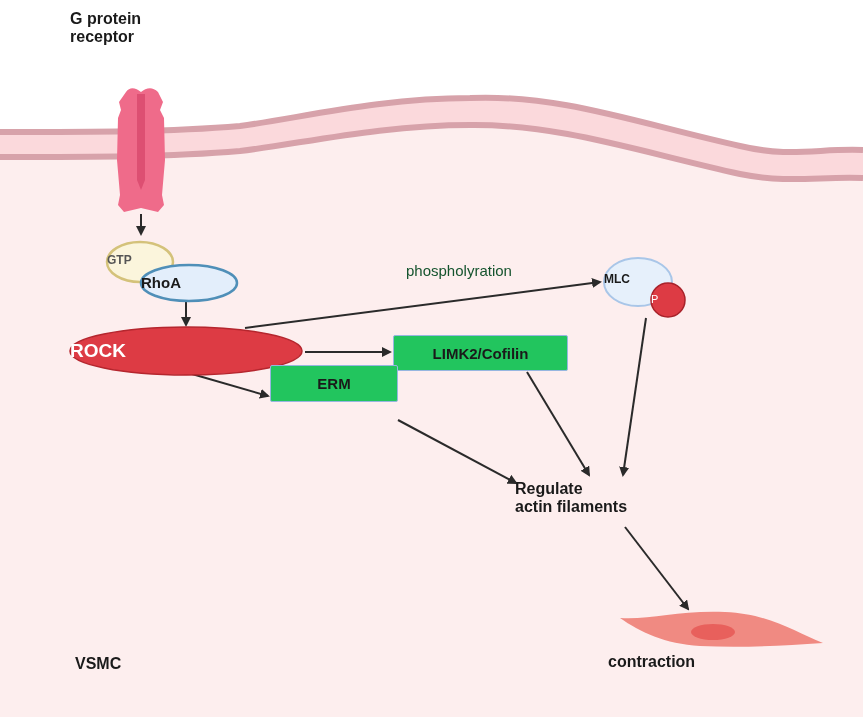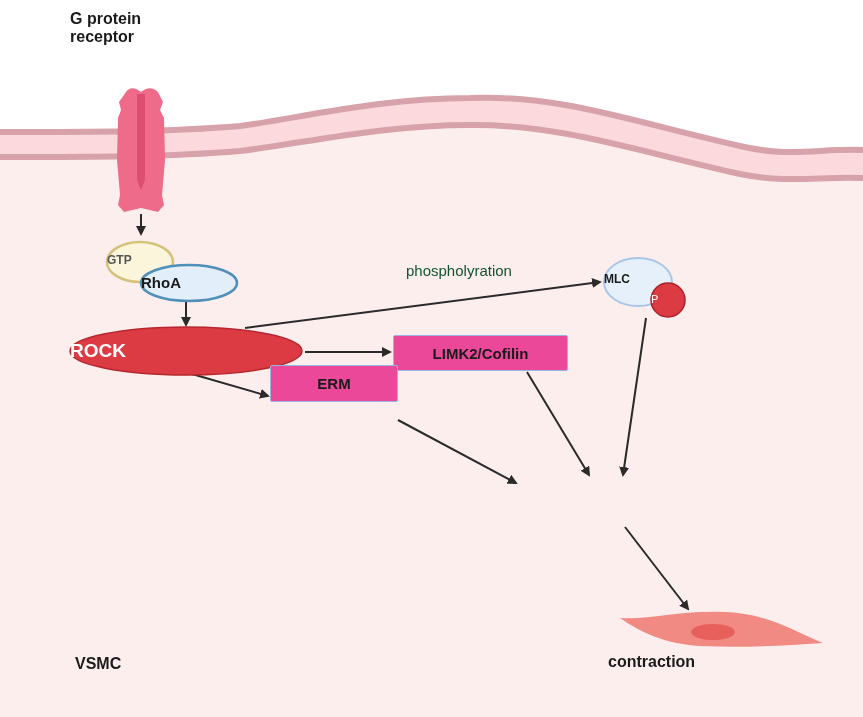--- a/index.html
+++ b/index.html
@@ -1,20 +1,20 @@
 <!DOCTYPE html>
 <html><head>
 <meta charset="utf-8">
 <style>
   html, body { margin: 0; padding: 0; }
   body { width: 863px; height: 717px; overflow: hidden; background: #fdeeee; font-family: "Liberation Sans", sans-serif; }
   #stage { position: relative; width: 863px; height: 717px; }
   svg { position: absolute; left: 0; top: 0; }
   .lbl { position: absolute; font-family: "Liberation Sans", sans-serif; font-weight: bold; color: #1a1a1a; text-align: left; line-height: 1.15; white-space: nowrap; }
-  .box { position: absolute; background: #ec4899; border: 1.5px solid #97b6e0; border-radius: 2px; display: flex; align-items: center; justify-content: center; font-weight: bold; font-size: 15px; color: #1a1a1a; box-sizing: border-box; }
+  .box { position: absolute; background: #22c55e; border: 1.5px solid #97b6e0; border-radius: 2px; display: flex; align-items: center; justify-content: center; font-weight: bold; font-size: 15px; color: #1a1a1a; box-sizing: border-box; }
 </style>
 </head>
 <body>
 
 <div id="stage">
   <svg width="863" height="717" viewBox="0 0 863 717">
     <defs>
       <marker id="ah" markerWidth="10" markerHeight="10" refX="8" refY="5" orient="auto" markerUnits="userSpaceOnUse">
         <path d="M0,0 L10,5 L0,10 z" fill="#2a2a2a"></path>
       </marker>
@@ -71,19 +71,23 @@
 
   <div class="lbl" style="left:406px; top:262px; font-size:15px; font-weight:normal; color:#14532d;">phospholyration</div>
 
   <div class="box" style="left:393px; top:335px; width:175px; height:36px;">
     <span>LIMK2/Cofilin</span>
   </div>
   <div class="box" style="left:270px; top:365px; width:128px; height:37px;">
     <span>ERM</span>
   </div>
 
+  <div class="lbl" style="left:515px; top:480px; width:170px; font-size:16px;">
+    <div>Regulate</div>
+    <div>actin filaments</div>
+  </div>
 
   <div class="lbl" style="left:608px; top:653px; width:200px; font-size:16px;">
     <div>contraction</div>
   </div>
 
   <div class="lbl" style="left:75px; top:655px; font-size:16px;">VSMC</div>
 </div>
 
 </body></html>

